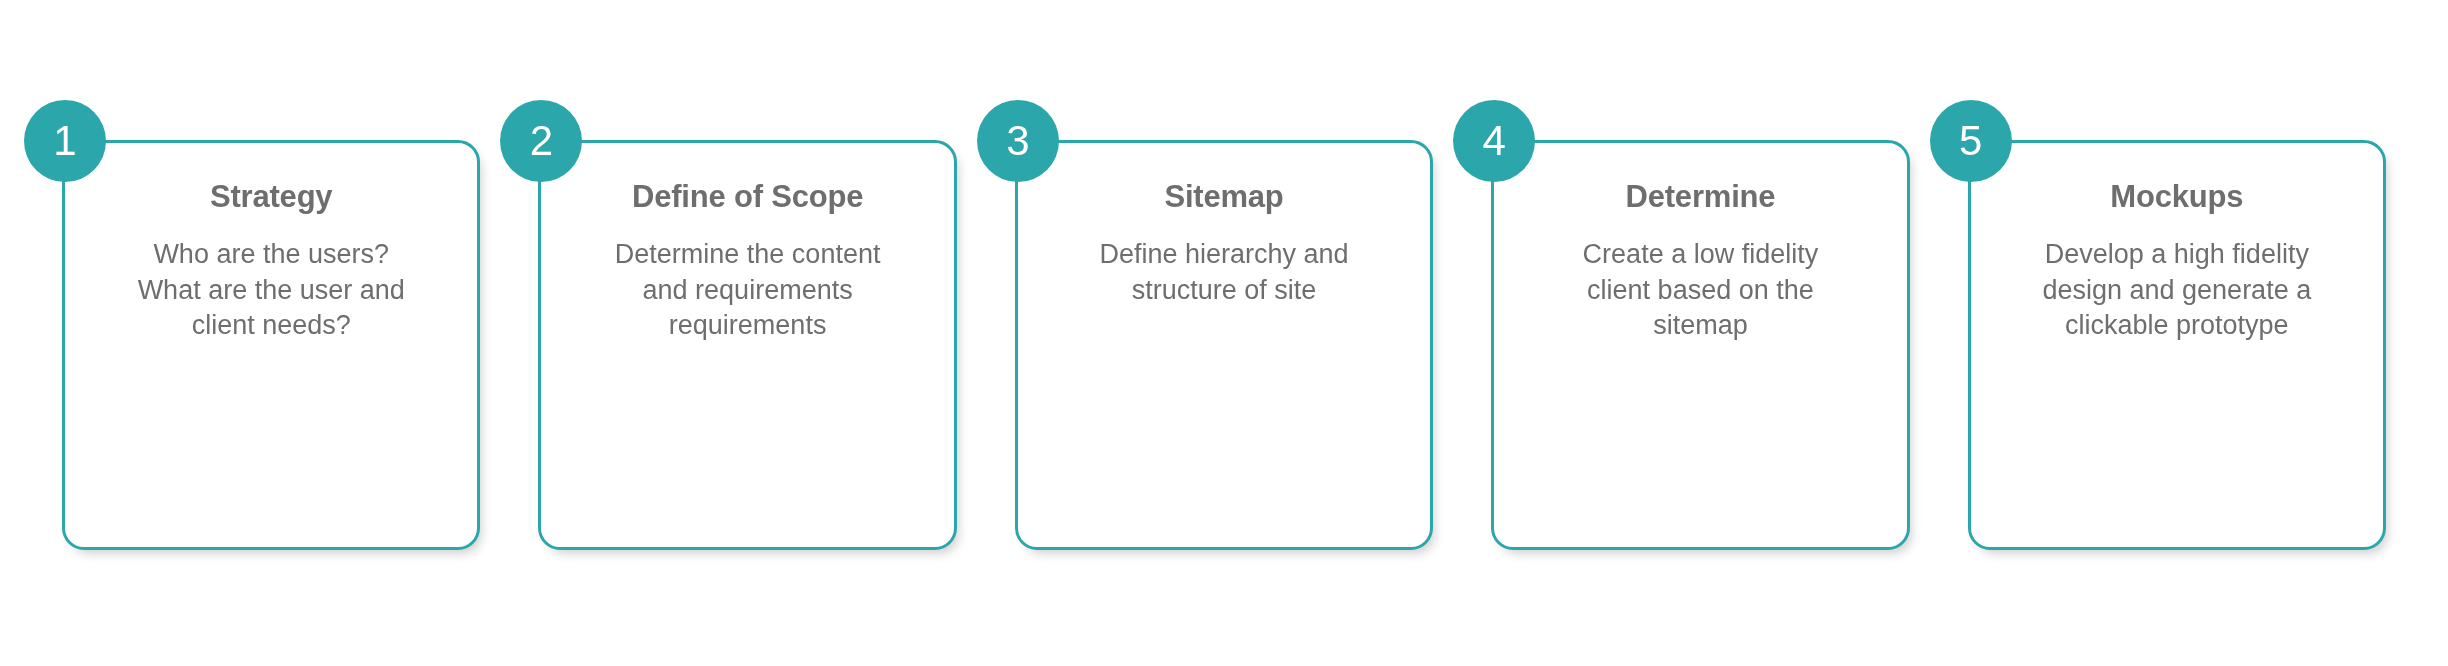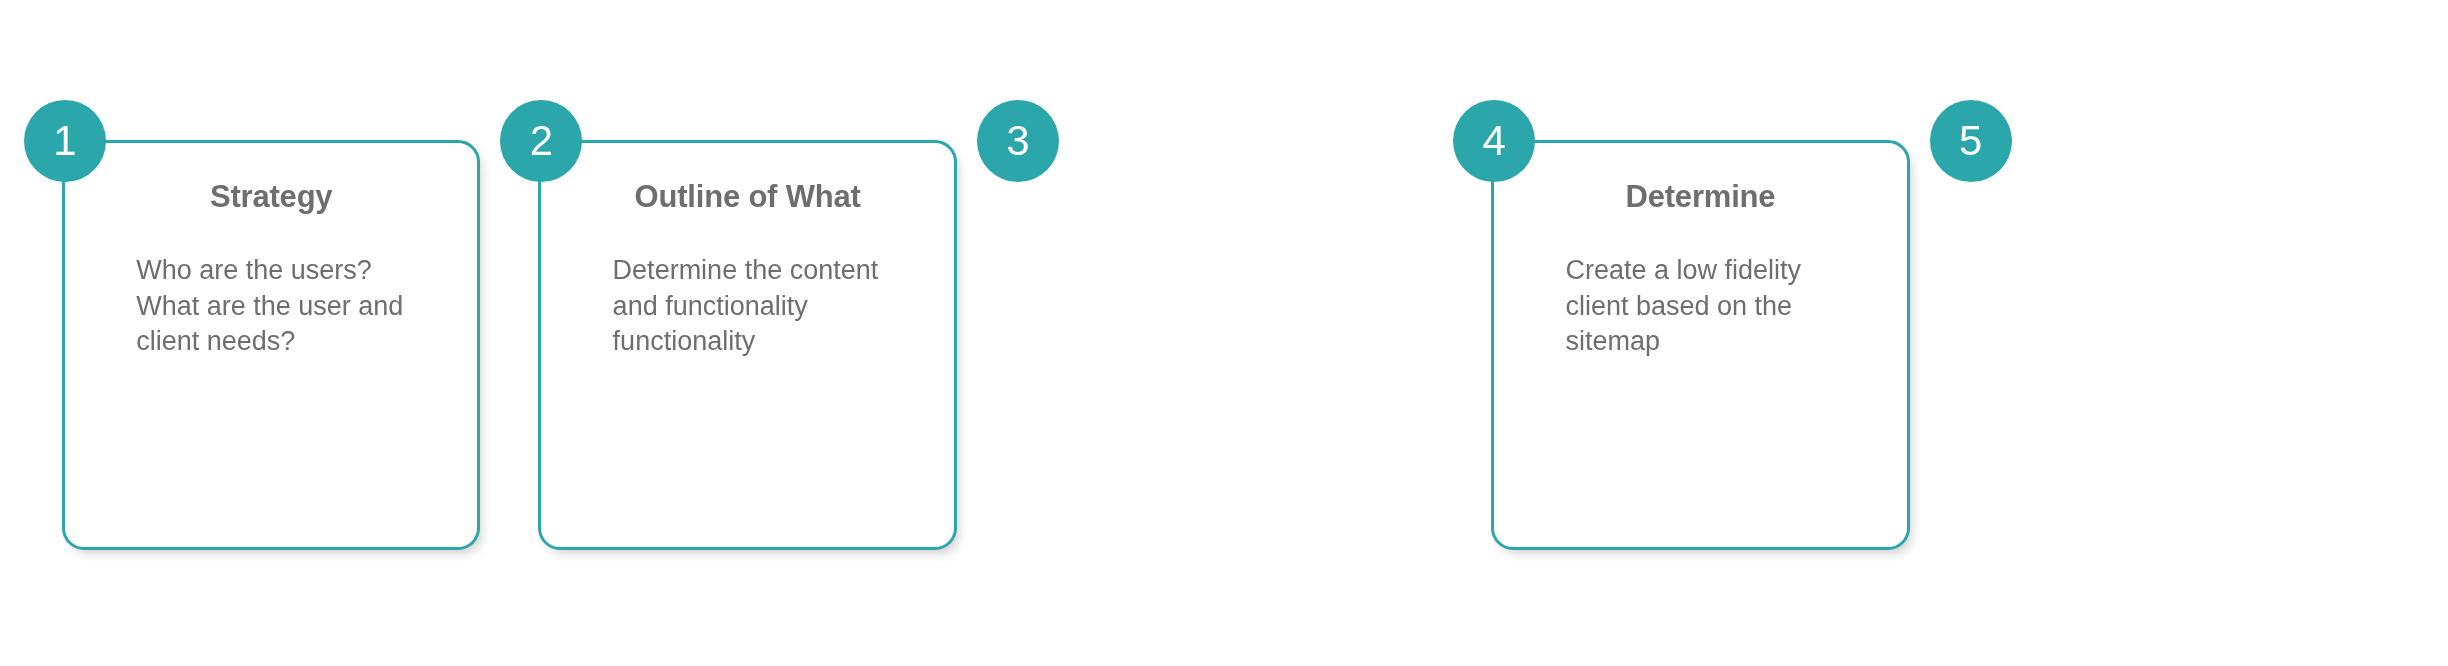--- a/index.html
+++ b/index.html
@@ -74,22 +74,23 @@
     text-align: center;
     line-height: 1.15;
     letter-spacing: -0.2px;
     margin: 0 0 22px 0;
   }
 
   .card-desc {
     font-size: 27px;
     font-weight: normal;
     color: #6E6E6E;
+    text-align: center;
     line-height: 1.33;
-    margin: 16px;
+    margin: 0;
     max-width: 270px;
   }
 
   .badge {
     position: absolute;
     left: -28px;
     top: 100px;
     width: 82px;
     height: 82px;
     border-radius: 50%;
@@ -123,47 +124,59 @@
         </div>
       </div>
       <div class="badge">
         <span class="badge-number">1</span>
       </div>
     </div>
 
     <div class="step">
       <div class="card">
         <div class="card-inner">
-          <div class="card-title">Outline of What</div>
-          <div class="card-desc">Determine the content and functionality functionality</div>
+          <div class="card-title">Define of Scope</div>
+          <div class="card-desc">Determine the content and requirements requirements</div>
         </div>
       </div>
       <div class="badge">
         <span class="badge-number">2</span>
       </div>
     </div>
 
     <div class="step">
+      <div class="card">
+        <div class="card-inner">
+          <div class="card-title">Sitemap</div>
+          <div class="card-desc">Define hierarchy and structure of site</div>
+        </div>
+      </div>
       <div class="badge">
         <span class="badge-number">3</span>
       </div>
     </div>
 
     <div class="step">
       <div class="card">
         <div class="card-inner">
           <div class="card-title">Determine</div>
           <div class="card-desc">Create a low fidelity client based on the sitemap</div>
         </div>
       </div>
       <div class="badge">
         <span class="badge-number">4</span>
       </div>
     </div>
 
     <div class="step">
+      <div class="card">
+        <div class="card-inner">
+          <div class="card-title">Mockups</div>
+          <div class="card-desc">Develop a high fidelity design and generate a clickable prototype</div>
+        </div>
+      </div>
       <div class="badge">
         <span class="badge-number">5</span>
       </div>
     </div>
 
   </div>
 </div>
 
 </body></html>

